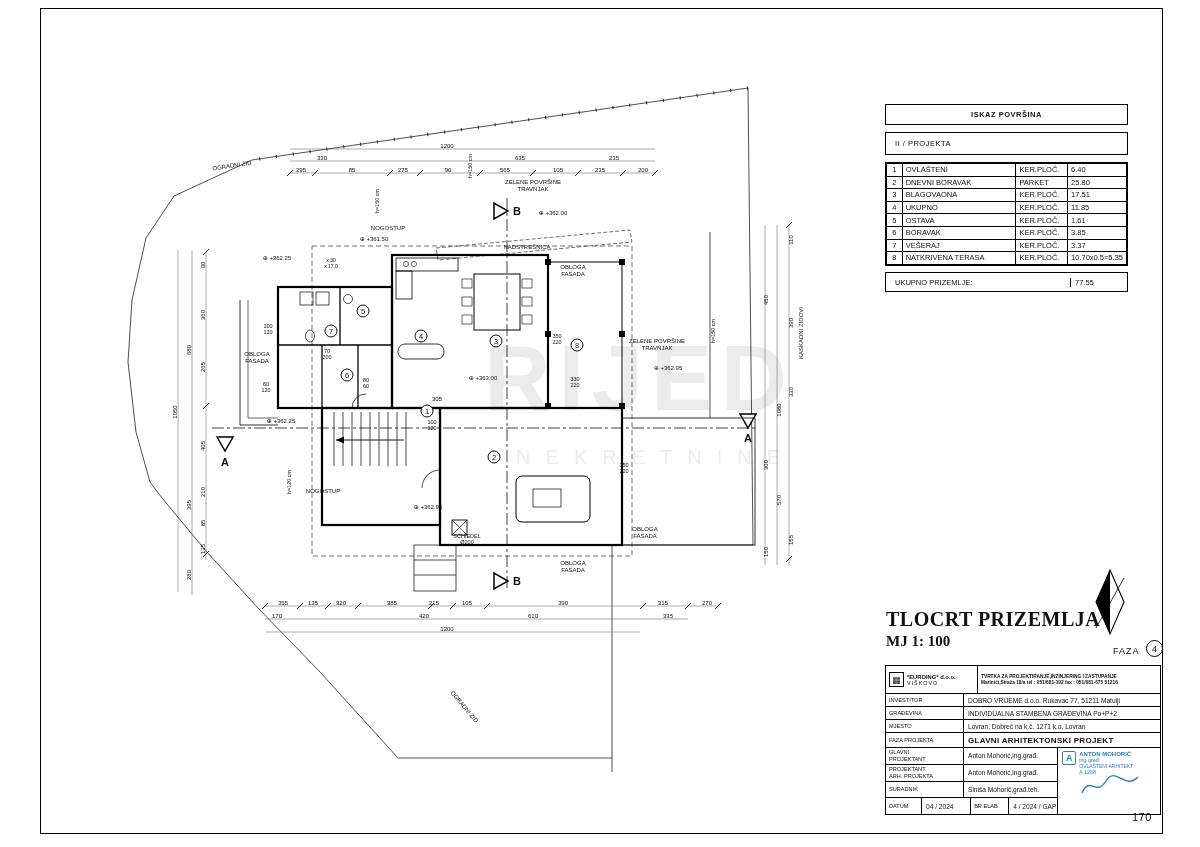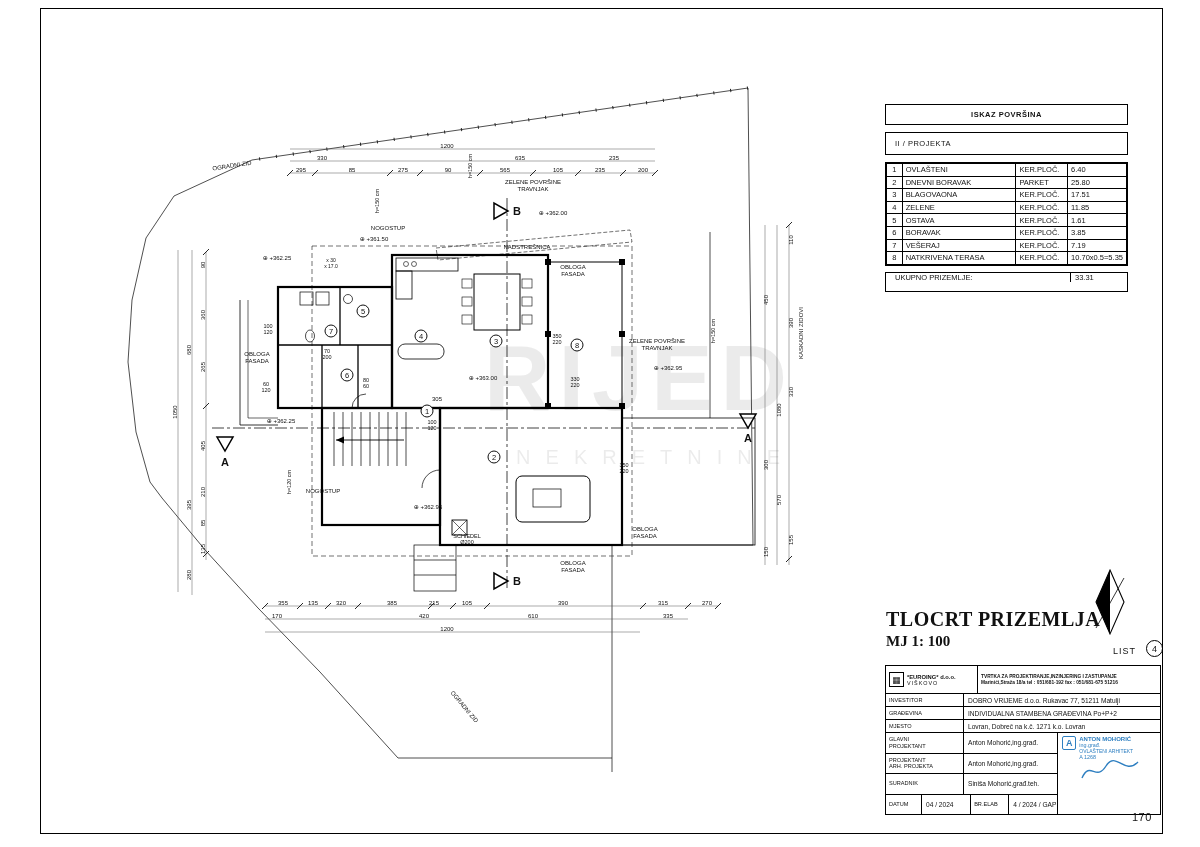--- a/index.html
+++ b/index.html
@@ -19,21 +19,21 @@
   .at{position:absolute;left:885px;width:243px;border:1px solid #000;background:#fff;font-size:7.5px}
   .at-title{top:104px;height:21px;display:flex;align-items:center;justify-content:center;font-weight:bold;letter-spacing:.5px}
   .at-sub{top:132px;height:23px;display:flex;align-items:center;padding-left:9px;letter-spacing:.5px}
   .at-main{top:162px;padding:0}
   .at-main table{width:100%;border-collapse:collapse}
   .at-main td{border:0.7px solid #000;height:12.6px;padding:0 3px;white-space:nowrap}
   td.col-num{width:16px;text-align:center}
   td.col-name{width:116px}
   td.col-finish{width:52px}
   td.col-area{width:57px}
-  .at-total{top:272px;height:20px;display:flex;align-items:flex-start}
+  .at-total{top:272px;height:20px;display:flex;align-items:center}
   .at-total .tl{flex:1;display:flex;align-items:center;padding-left:9px}
   .at-total .tv{width:57px;border-left:0.7px solid #000;display:flex;align-items:center;padding-left:4px}
   
   .tb-title{position:absolute;left:886px;top:608px;font-family:"Liberation Serif",serif;font-weight:bold;font-size:20px;letter-spacing:.5px}
   .tb-scale{position:absolute;left:886px;top:633px;font-family:"Liberation Serif",serif;font-weight:bold;font-size:15px}
   .tb-list{position:absolute;left:1113px;top:646px;font-size:9px;letter-spacing:1px}
   .tb-listnum{position:absolute;left:1146px;top:640px;width:17px;height:17px;border:1px solid #000;border-radius:50%;
     font-size:9px;display:flex;align-items:center;justify-content:center}
   
   .it{position:absolute;left:885px;top:665px;width:276px;height:150px;border:1px solid #000;background:#fff;display:flex;flex-direction:column}
@@ -358,59 +358,59 @@
           <td class="col-area">25.80</td>
         </tr>
         <tr>
           <td class="col-num">3</td>
           <td class="col-name">BLAGOVAONA</td>
           <td class="col-finish">KER.PLOČ.</td>
           <td class="col-area">17.51</td>
         </tr>
         <tr>
           <td class="col-num">4</td>
-          <td class="col-name">ZELENE</td>
+          <td class="col-name">UKUPNO</td>
           <td class="col-finish">KER.PLOČ.</td>
           <td class="col-area">11.85</td>
         </tr>
         <tr>
           <td class="col-num">5</td>
           <td class="col-name">OSTAVA</td>
           <td class="col-finish">KER.PLOČ.</td>
           <td class="col-area">1.61</td>
         </tr>
         <tr>
           <td class="col-num">6</td>
           <td class="col-name">BORAVAK</td>
           <td class="col-finish">KER.PLOČ.</td>
           <td class="col-area">3.85</td>
         </tr>
         <tr>
           <td class="col-num">7</td>
           <td class="col-name">VEŠERAJ</td>
           <td class="col-finish">KER.PLOČ.</td>
-          <td class="col-area">7.19</td>
+          <td class="col-area">3.37</td>
         </tr>
         <tr>
           <td class="col-num">8</td>
           <td class="col-name">NATKRIVENA TERASA</td>
           <td class="col-finish">KER.PLOČ.</td>
           <td class="col-area">10.70x0.5=5.35</td>
         </tr>
       </tbody>
     </table>
 </div>
 <div class="at at-total">
   <div class="tl">UKUPNO PRIZEMLJE:</div>
-  <div class="tv">33.31</div>
+  <div class="tv">77.55</div>
 </div>
 
 <div class="tb-title">TLOCRT PRIZEMLJA</div>
 <div class="tb-scale">MJ 1: 100</div>
-<div class="tb-list">LIST</div>
+<div class="tb-list">FAZA</div>
 <div class="tb-listnum">4</div>
 
 <div class="it">
   <div class="it-row it-company">
     <div class="it-logo-cell">
       <div class="logo-box">▦</div>
       <div class="logo-text">
         <div class="l1">*EUROING* d.o.o.</div>
         <div class="l2">VIŠKOVO</div>
       </div>
@@ -424,20 +424,24 @@
     <div class="it-label">INVESTITOR</div>
     <div class="it-value">DOBRO VRIJEME d.o.o. Rukavac 77, 51211 Matulji</div>
   </div>
   <div class="it-row it-r">
     <div class="it-label">GRAĐEVINA</div>
     <div class="it-value">INDIVIDUALNA STAMBENA GRAĐEVINA Po+P+2</div>
   </div>
   <div class="it-row it-r">
     <div class="it-label">MJESTO</div>
     <div class="it-value">Lovran, Dobreč na k.č. 1271 k.o. Lovran</div>
+  </div>
+  <div class="it-row it-faza">
+    <div class="it-label">FAZA PROJEKTA</div>
+    <div class="it-value">GLAVNI ARHITEKTONSKI PROJEKT</div>
   </div>
   <div class="it-bottom">
     <div class="it-left">
       <div class="it-row">
         <div class="it-label">GLAVNI
 PROJEKTANT</div>
         <div class="it-value">Anton Mohorić,ing.građ.</div>
       </div>
       <div class="it-row">
         <div class="it-label">PROJEKTANT

